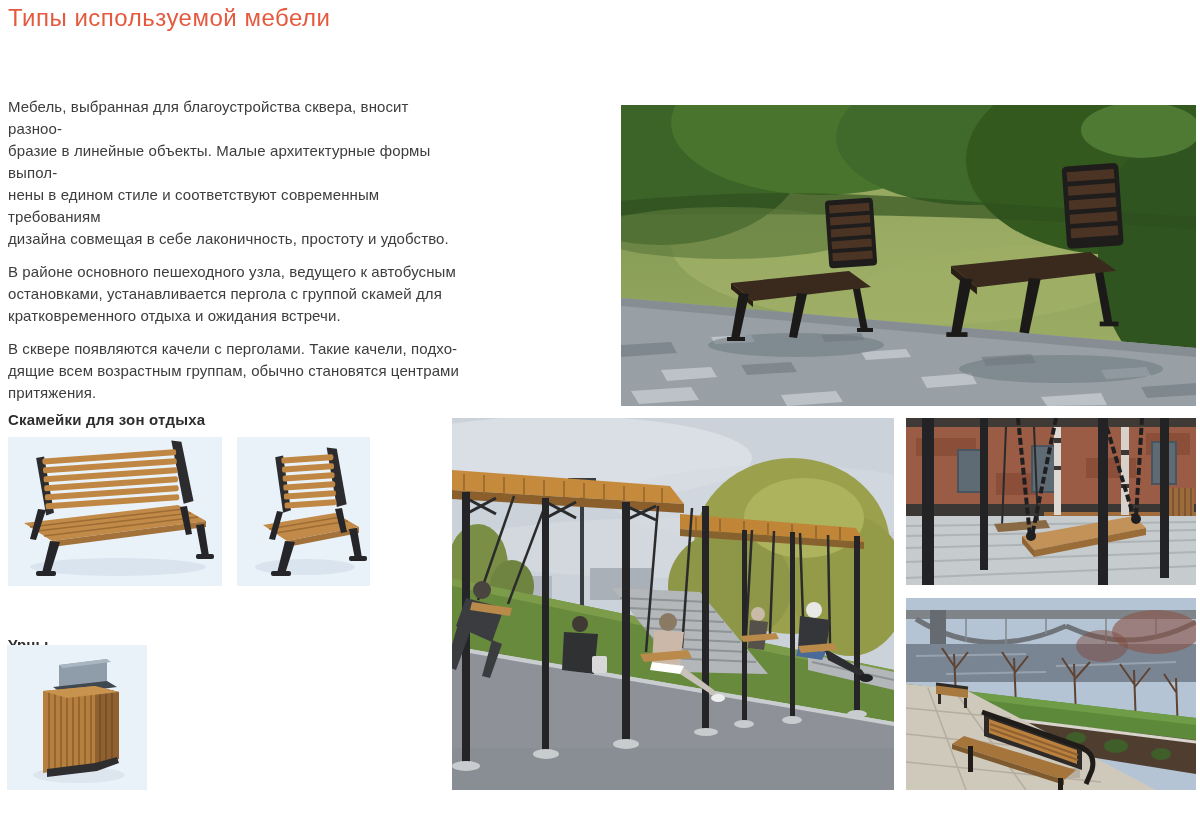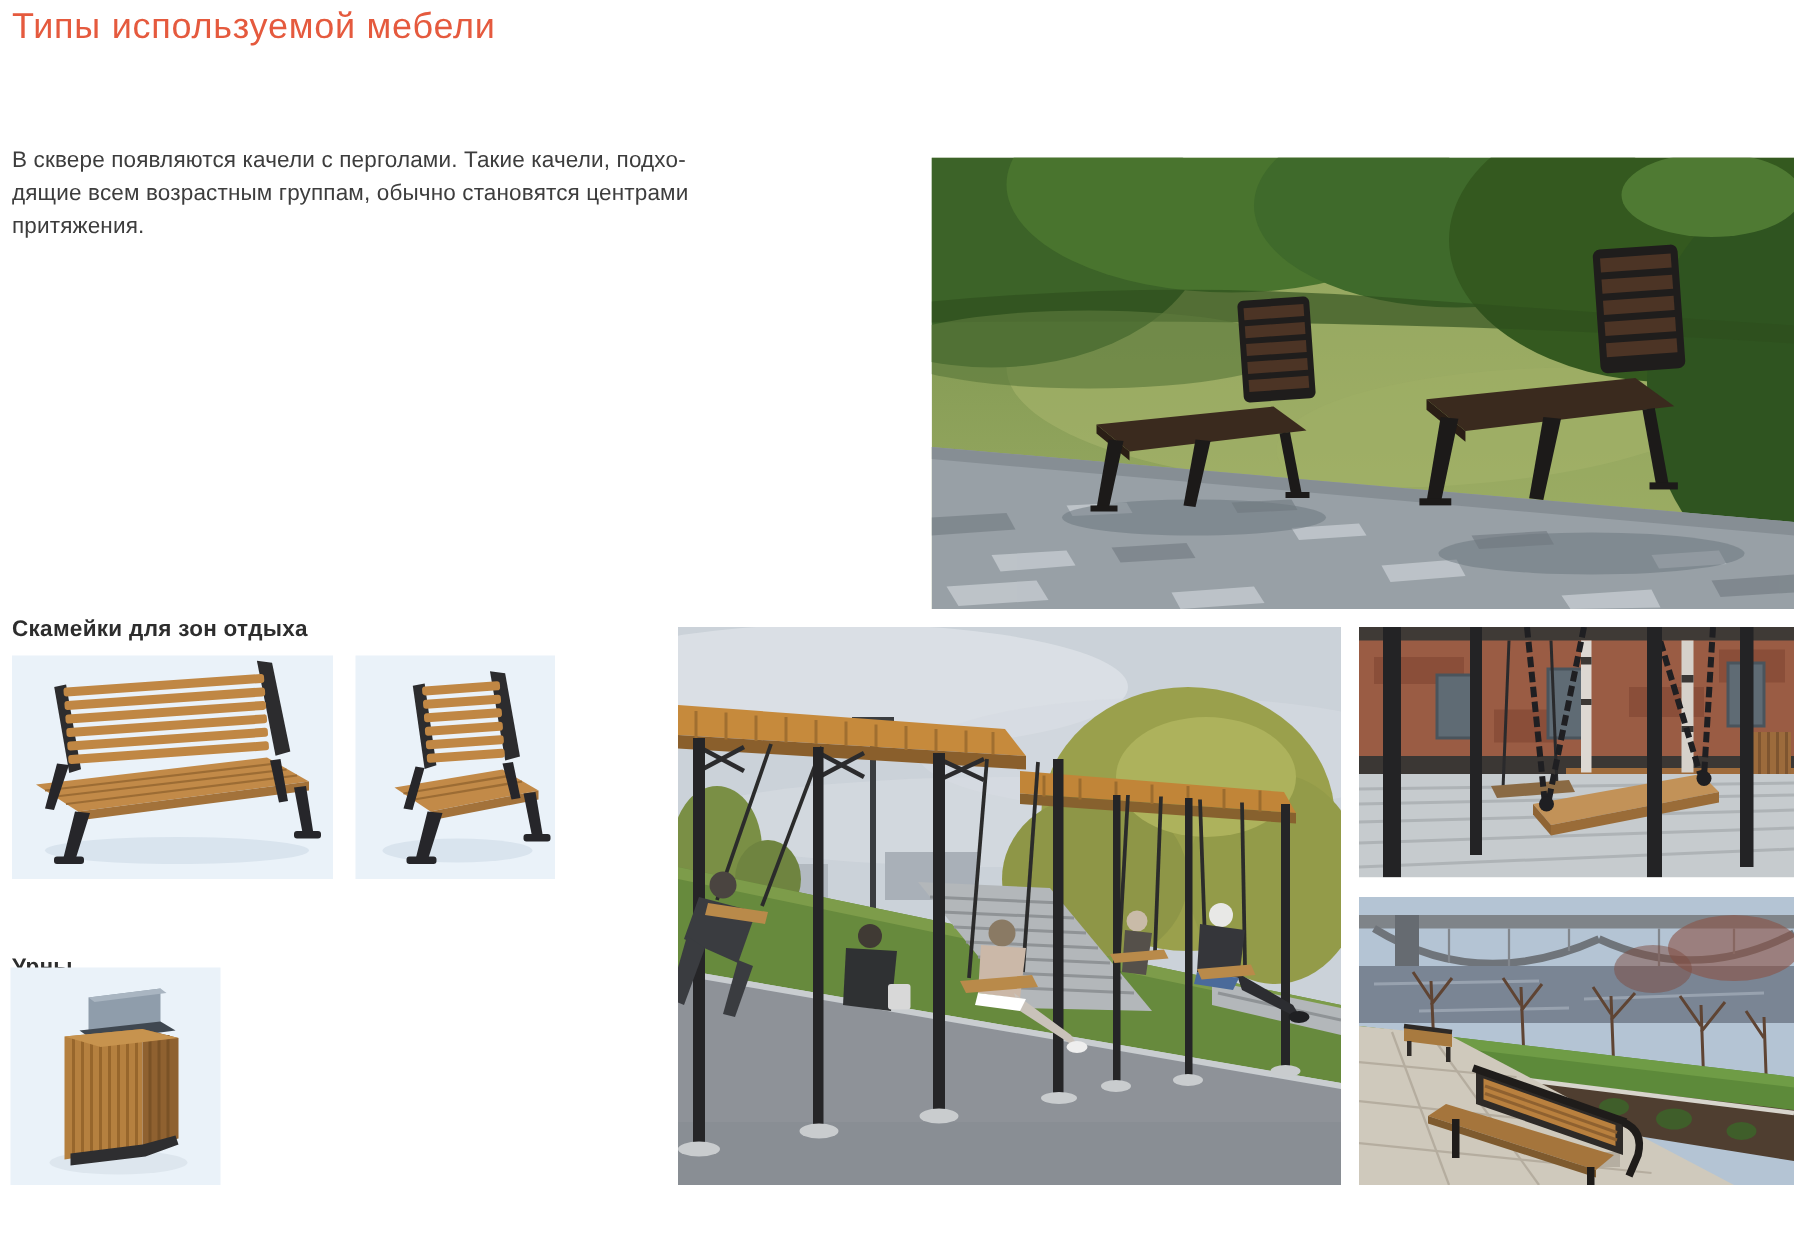--- a/index.html
+++ b/index.html
@@ -31,20 +31,27 @@
   .photo-swings{left:452px;top:418px;width:442px;height:372px;}
   .photo-swing-closeup{left:906px;top:418px;width:290px;height:167px;}
   .photo-bench-embankment{left:906px;top:598px;width:290px;height:192px;}
 </style>
 </head>
 <body>
 
 <h1 class="page-title">Типы используемой мебели</h1>
 
 <div class="intro">
+  <p>Мебель, выбранная для благоустройства сквера, вносит разноо-
+бразие в линейные объекты. Малые архитектурные формы выпол-
+нены в едином стиле и соответствуют современным требованиям
+дизайна совмещая в себе лаконичность, простоту и удобство.</p>
+  <p>В районе основного пешеходного узла, ведущего к автобусным
+остановками, устанавливается пергола с группой скамей для
+кратковременного отдыха и ожидания встречи.</p>
   <p>В сквере появляются качели с перголами. Такие качели, подхо-
 дящие всем возрастным группам, обычно становятся центрами
 притяжения.</p>
 </div>
 
 <div class="photo photo-plaza">
   <svg viewBox="0 0 575 301" preserveAspectRatio="none">
     <defs>
       <linearGradient id="grassg" x1="0" y1="0" x2="0" y2="1">
         <stop offset="0" stop-color="#75904a"></stop>

